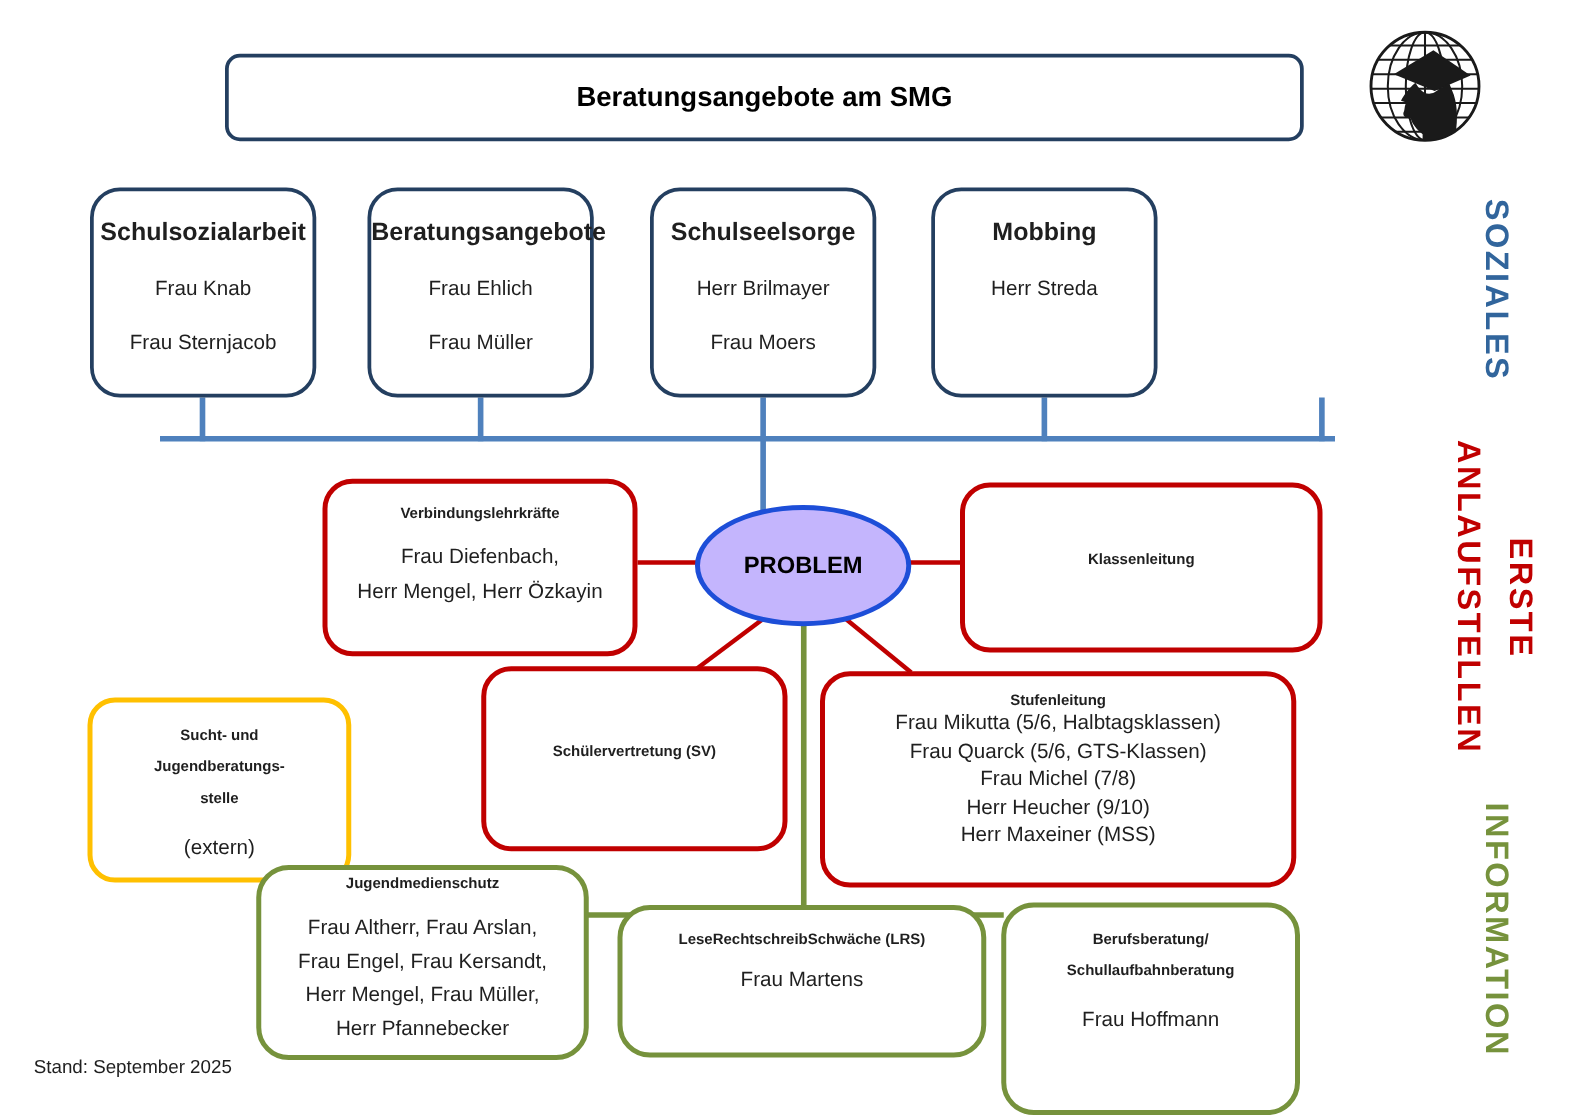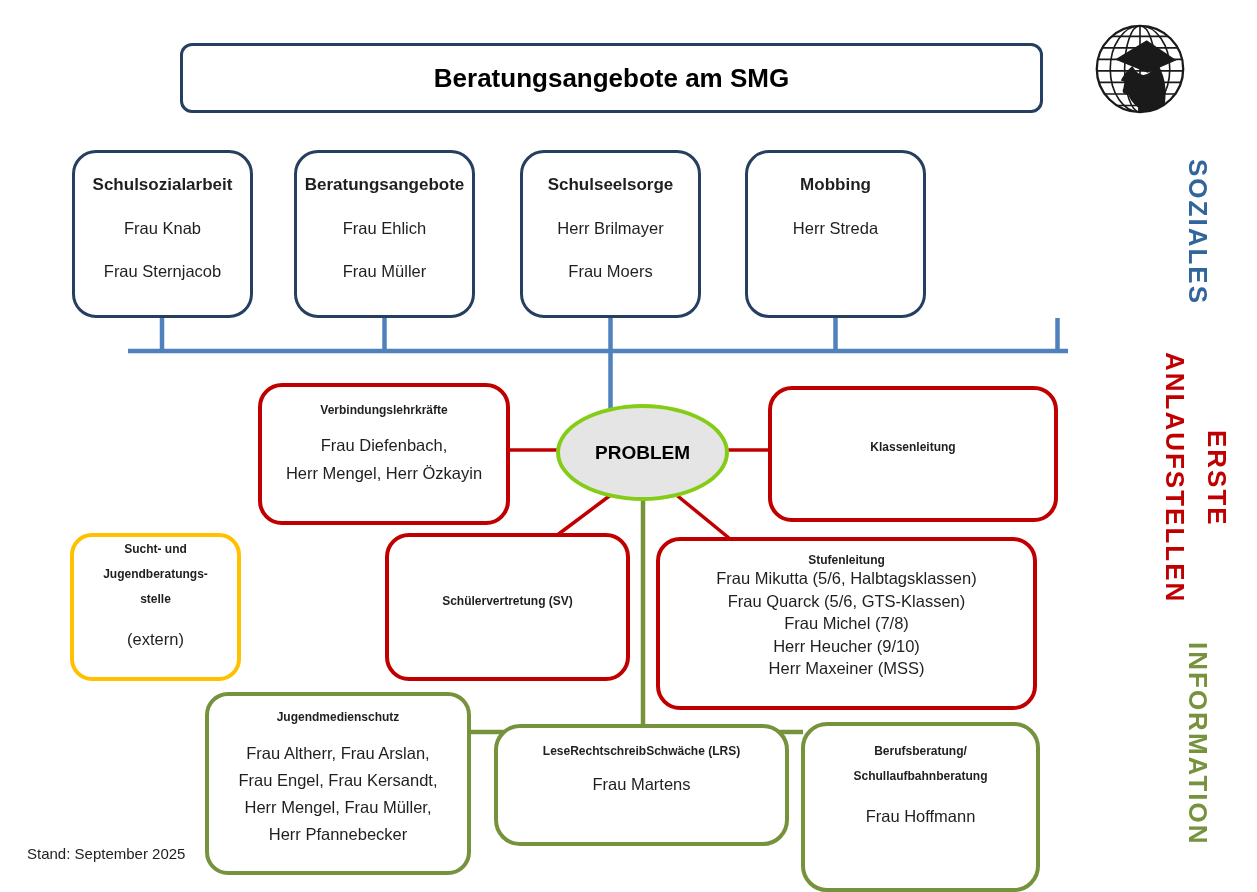--- a/index.html
+++ b/index.html
@@ -18,53 +18,53 @@
   .box{position:absolute;background:#fff;box-sizing:border-box;z-index:2;text-align:center;}
   .b-navy{border:3.5px solid var(--navy);border-radius:24px;}
   .b-red{border:4px solid var(--red);border-radius:24px;}
   .b-green{border:4px solid var(--green);border-radius:26px;}
   .b-yellow{border:4px solid var(--yellow);border-radius:22px;}
 
   .title-box{
     left:180px;top:43px;width:863px;height:70px;border:3px solid var(--navy);
     border-radius:12px;display:flex;align-items:center;justify-content:center;
   }
-  .title-box .t{font-size:26px;font-weight:bold;color:#000;}
+  .title-box .t{font-size:22px;font-weight:bold;color:#000;}
 
   
   .topbox{top:150px;width:181px;height:168px;padding-top:22px;}
-  .topbox .bt{font-size:17px;font-weight:bold;}
+  .topbox .bt{font-size:20px;font-weight:bold;}
   .topbox .ln{font-size:16.5px;margin-top:24px;}
 
   .bt{font-size:12px;font-weight:bold;}
   .ln{font-size:16.5px;}
 
   
   .problem{
-    position:absolute;left:556px;top:404px;width:173px;height:97px;background:#e5e5e5;
-    border:4px solid #84cc16;border-radius:50%;z-index:2;
+    position:absolute;left:556px;top:404px;width:173px;height:97px;background:#c4b5fd;
+    border:4px solid #1d4ed8;border-radius:50%;z-index:2;
     display:flex;align-items:center;justify-content:center;box-sizing:border-box;
   }
   .problem .t{font-size:19px;font-weight:bold;color:#000;}
 
   .verbind{left:258px;top:383px;width:252px;height:142px;padding-top:16px;}
   .verbind .ln{margin-top:14px;line-height:28px;}
   .verbind .ln + .ln{margin-top:0;}
 
   .klassen{left:768px;top:386px;width:290px;height:136px;display:flex;align-items:center;justify-content:center;padding-bottom:14px;}
   .sv{left:385px;top:533px;width:245px;height:148px;display:flex;align-items:center;justify-content:center;padding-bottom:12px;}
 
   .stufen{left:656px;top:537px;width:381px;height:173px;padding-top:12px;}
   .stufen .ln{line-height:22.5px;}
 
-  .extern{left:70px;top:533px;width:171px;height:148px;}
+  .extern{left:70px;top:558px;width:211px;height:148px;padding-top:14px;}
   .extern .bt{line-height:25px;}
   .extern .ln{margin-top:18px;}
 
-  .jms{left:205px;top:692px;width:266px;height:183px;padding-top:14px;border-radius:23px;}
+  .jms{left:205px;top:692px;width:266px;height:156px;padding-top:3px;}
   .jms .names{margin-top:16px;}
   .jms .ln{line-height:27px;}
 
   .lrs{left:494px;top:724px;width:295px;height:122px;padding-top:16px;}
   .lrs .ln{margin-top:17px;}
 
   .beruf{left:801px;top:722px;width:239px;height:170px;padding-top:13px;}
   .beruf .bt{line-height:25px;}
   .beruf .ln{margin-top:18px;}
 

